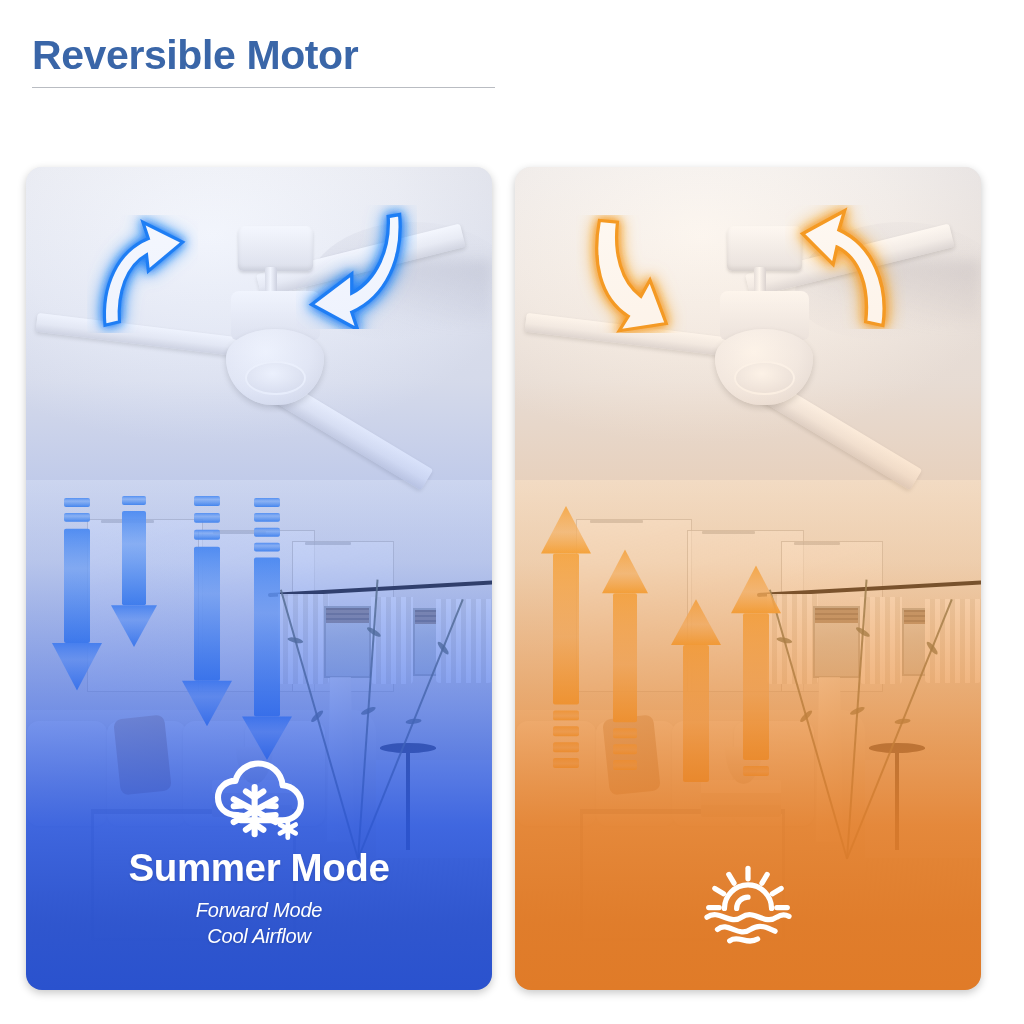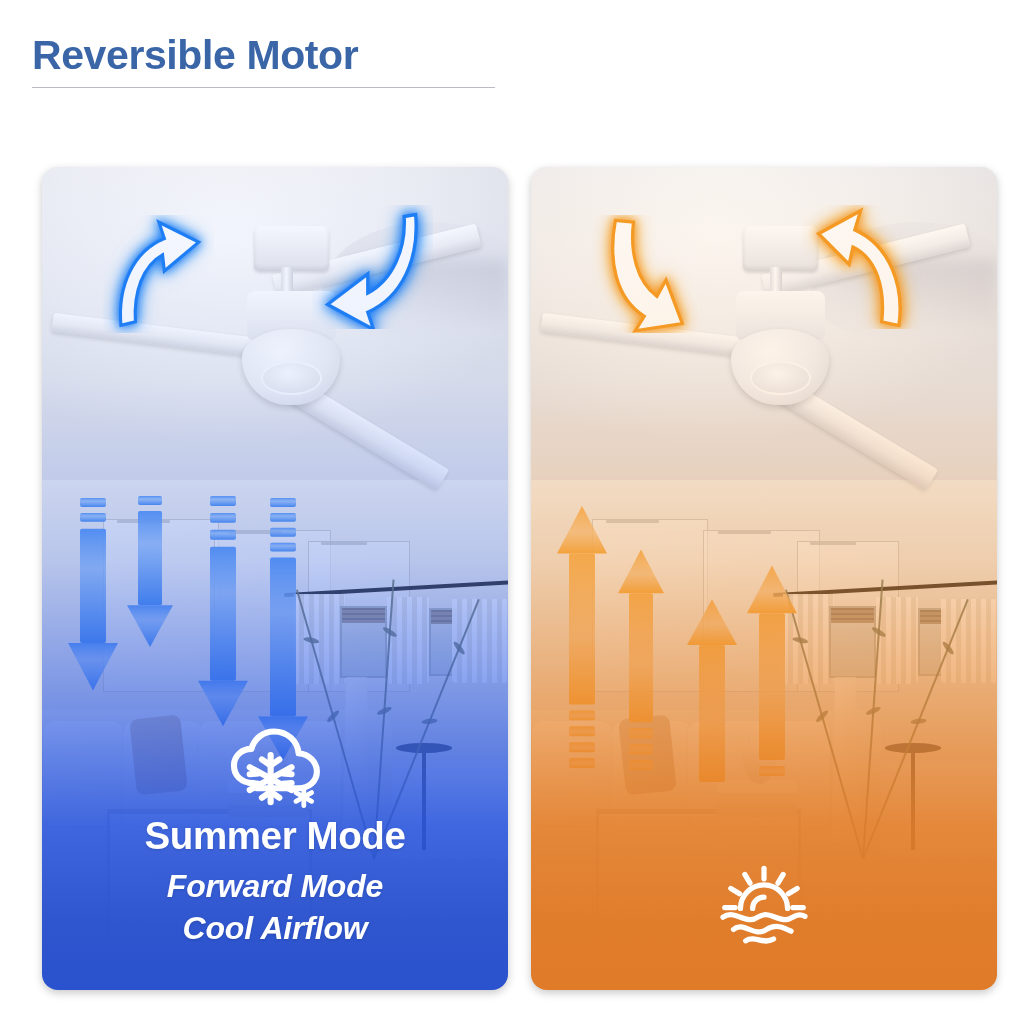--- a/index.html
+++ b/index.html
@@ -38,21 +38,21 @@
     margin-top: 13px;
     font-size: 20.5px;
     color: #3b3b3b;
     line-height: 1.44;
     letter-spacing: -0.15px;
   }
 
   
   .panels {
     position: absolute;
-    left: 16px;
+    left: 0;
     top: 167px;
     width: 1004px;
     height: 830px;
   }
   .panel {
     position: absolute;
     top: 0;
     width: 466px;
     height: 823px;
     border-radius: 16px;
@@ -297,21 +297,21 @@
   .mode-icon {
     width: 96px; height: 82px; margin: 0 auto 4px;
     display: block;
   }
   .mode-title {
     font-size: 38.5px; font-weight: bold; letter-spacing: -0.4px;
     line-height: 1.15; margin-bottom: 7px;
     text-shadow: 0 1px 3px rgba(0,0,0,.14);
   }
   .mode-sub {
-    font-size: 32px; font-style: italic; font-weight: 700;
+    font-size: 20px; font-style: italic; font-weight: 400;
     line-height: 1.33; letter-spacing: -0.2px;
     text-shadow: 0 1px 3px rgba(0,0,0,.14);
   }
 </style>
 </head>
 <body>
 
 <div class="header">
   <div class="header-title">Reversible Motor</div>
   <div class="header-rule"></div>

